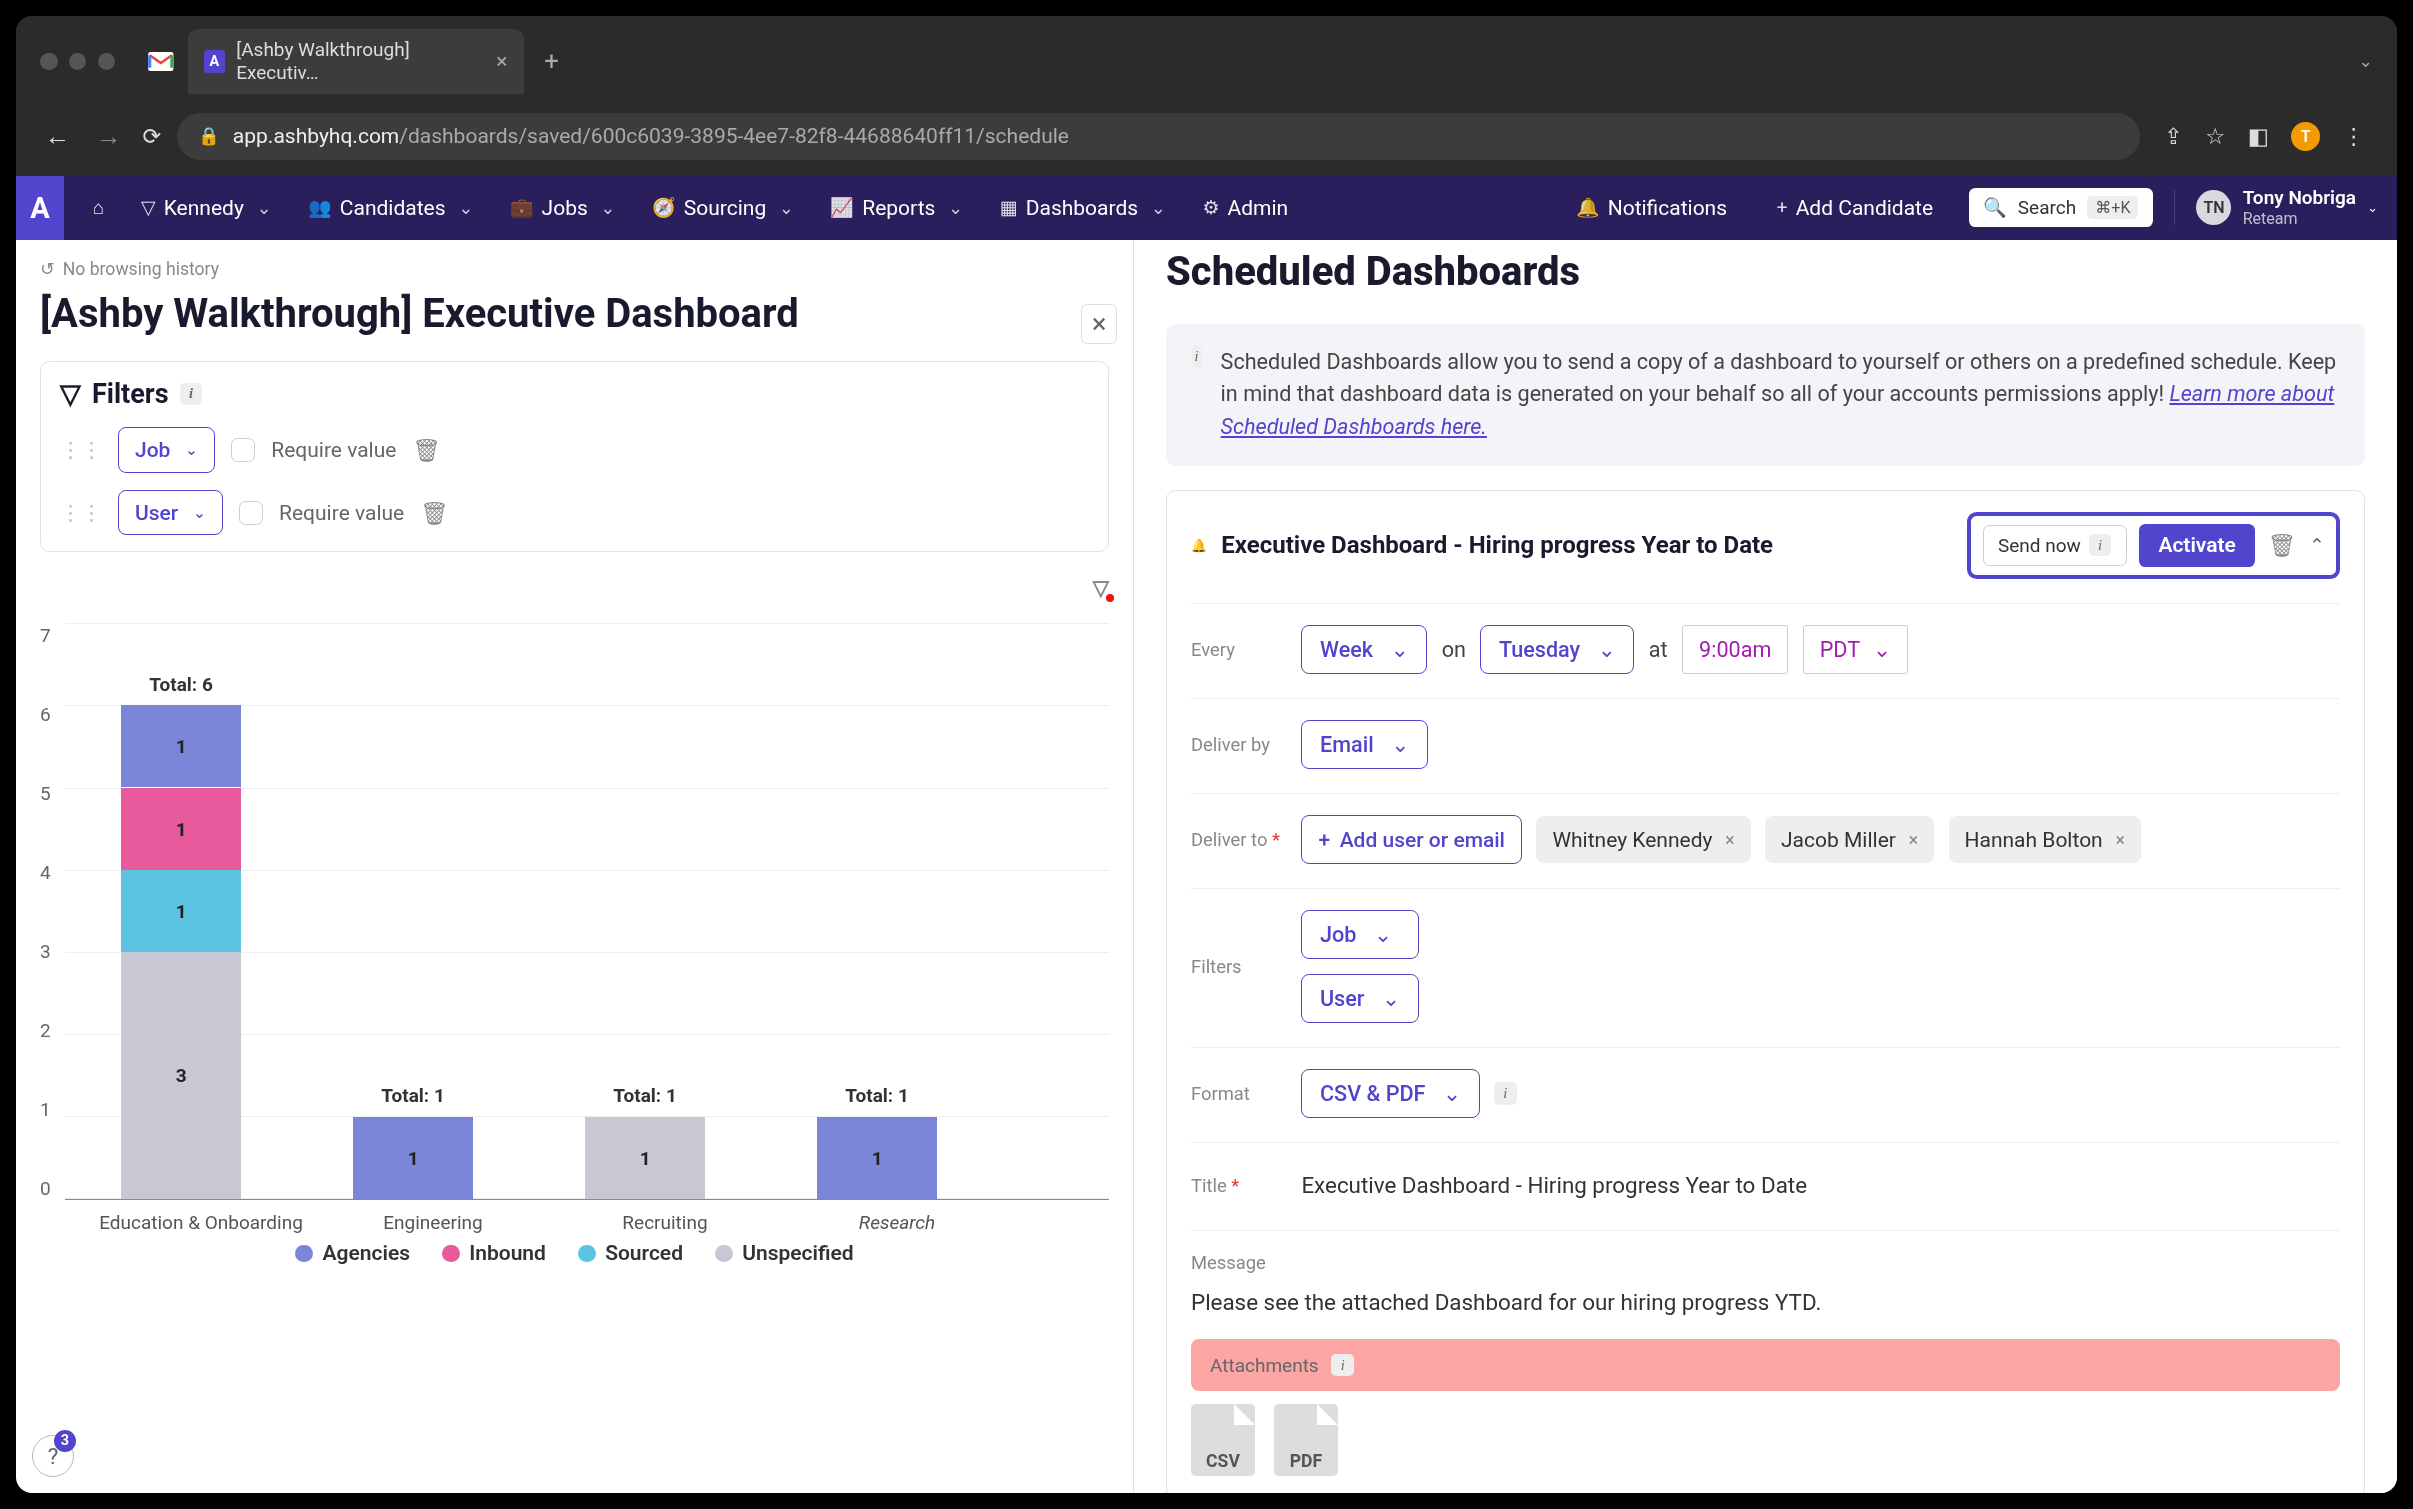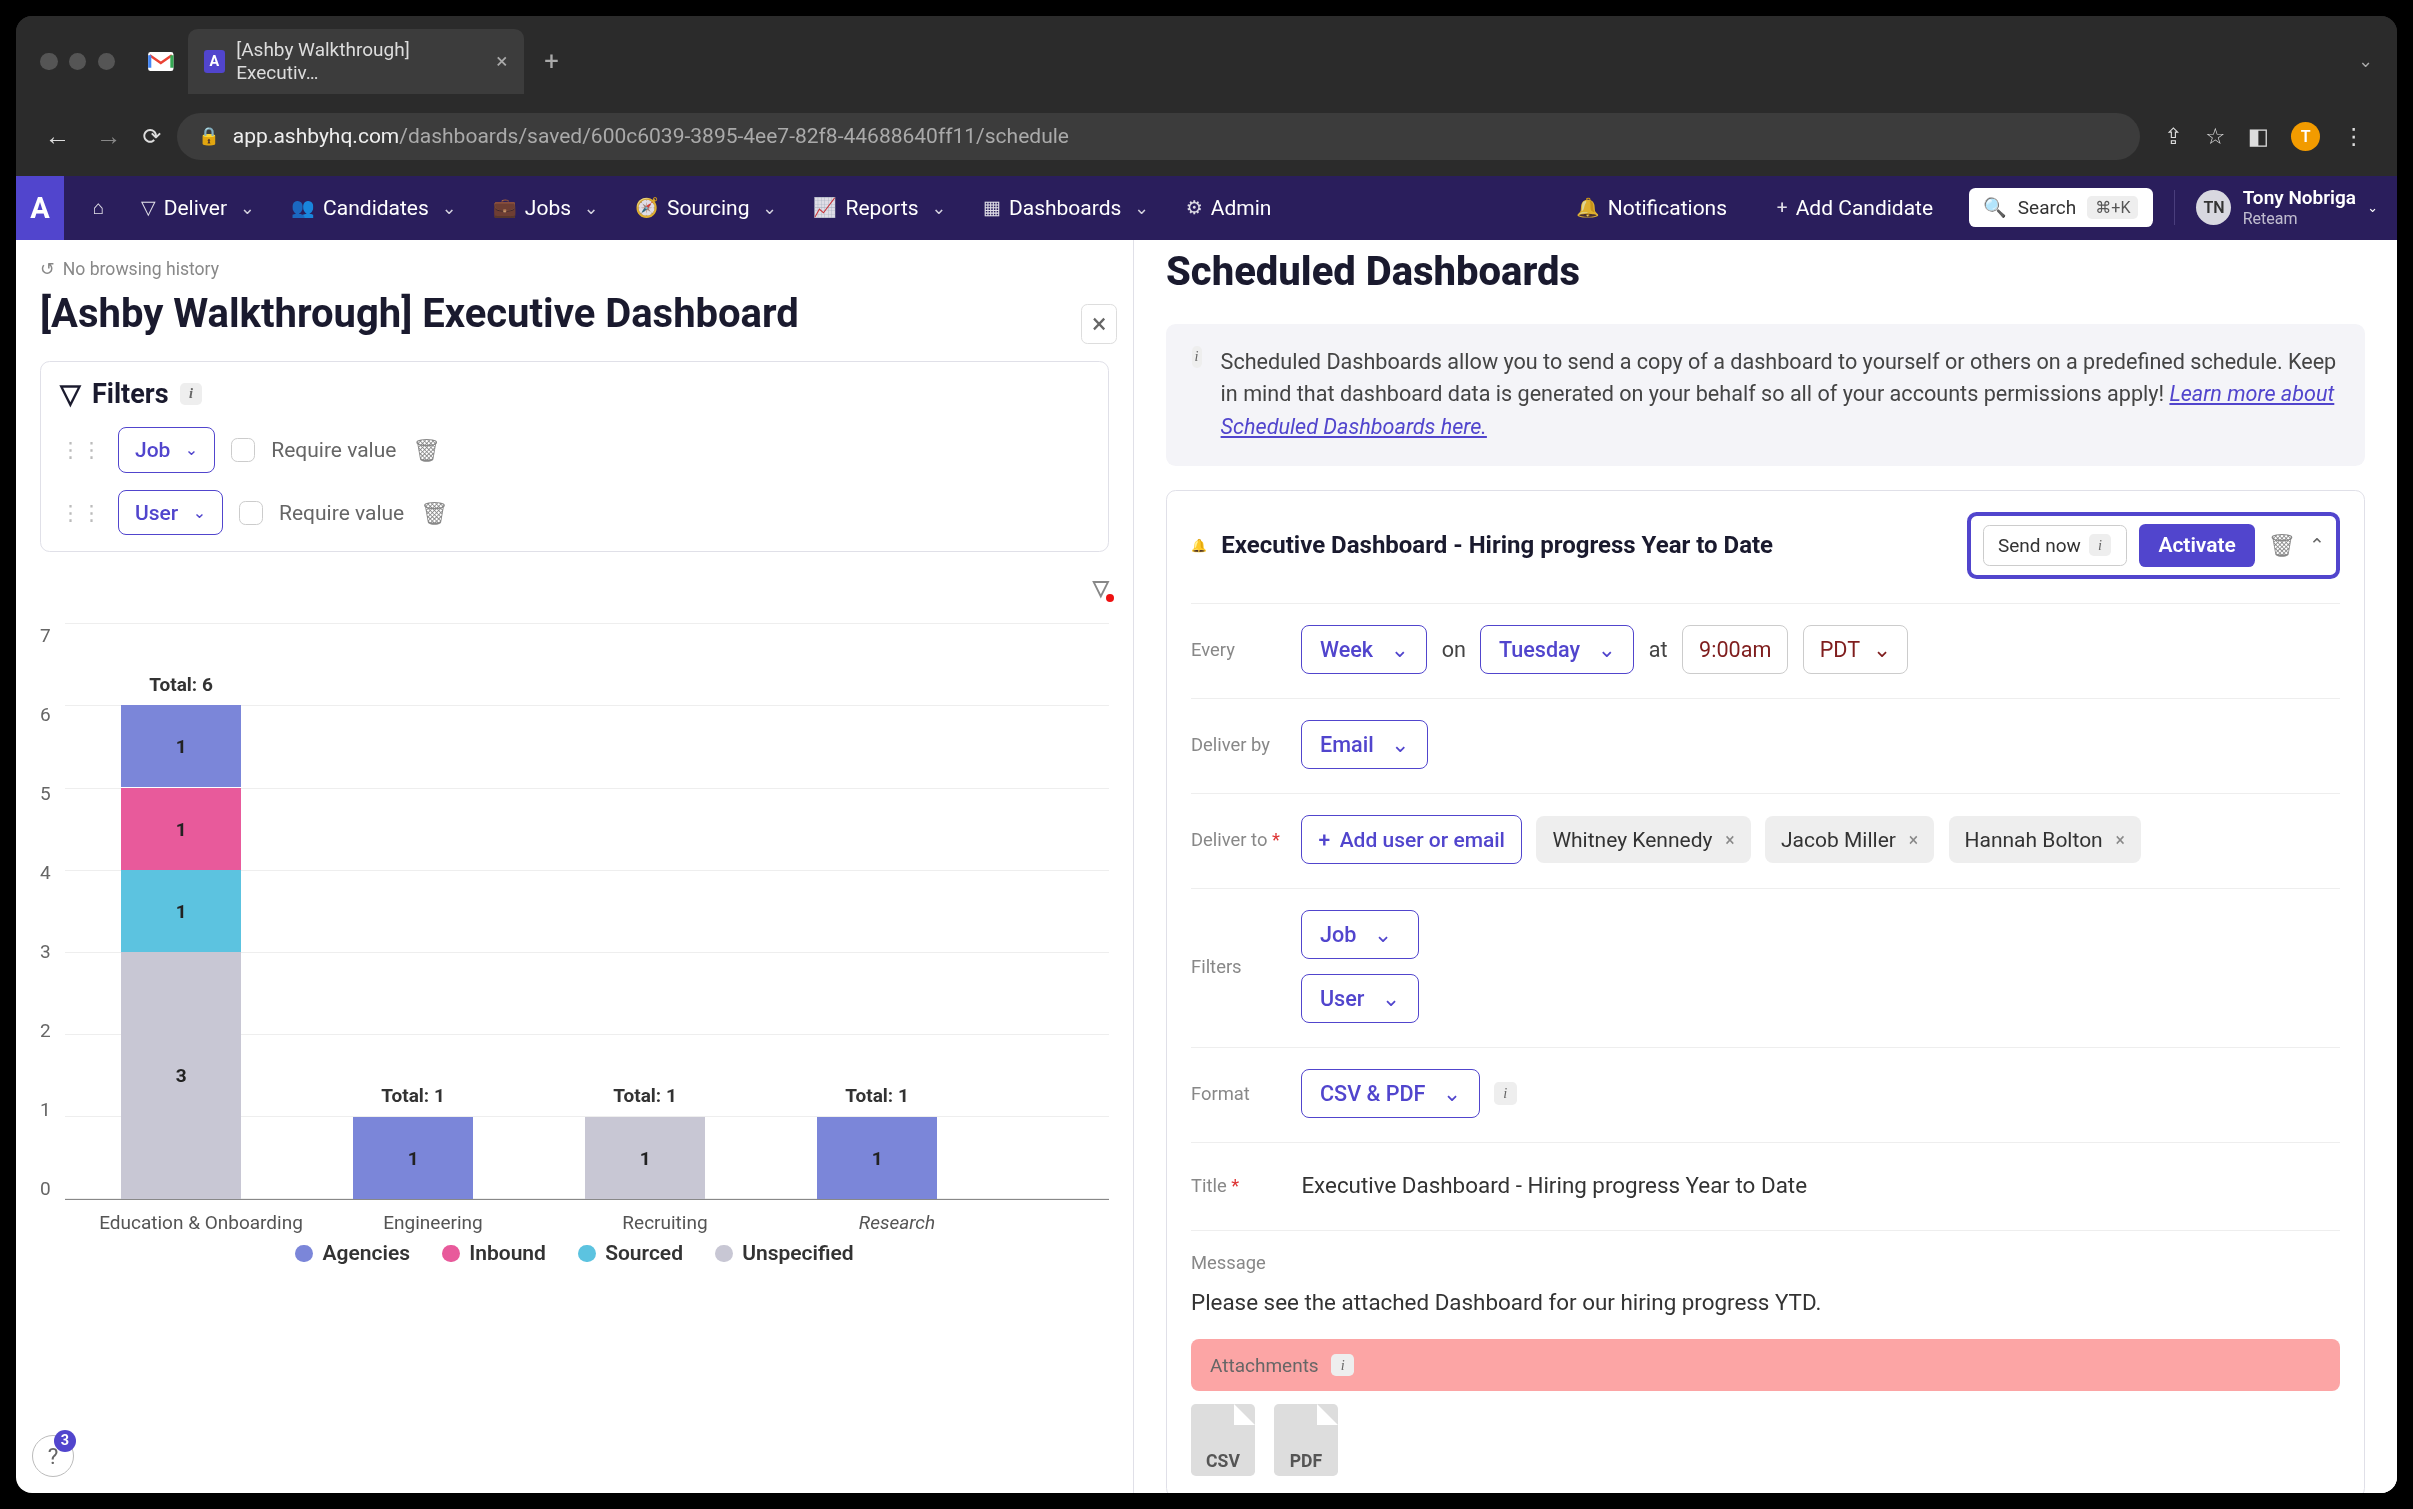--- a/index.html
+++ b/index.html
@@ -194,21 +194,21 @@
 
 .form-row { display: flex; align-items: center; gap: 14.4px; margin-top: 24px; padding-top: 21px; border-top: 0.8px solid #eee; }
 .form-label { width: 96px; font-size: 18.4px; color: #888; }
 .form-label .req { color: #d33; }
 .select-box {
   border: 1.6px solid #5145cd; color: #5145cd;
   border-radius: 8px; padding: 11.2px 17.6px;
   display: flex; align-items: center; gap: 17.6px;
   font-size: 21.6px; font-weight: 500;
 }
-.time-input { border: 0.8px solid #ccc; border-radius: 8px; padding: 11.2px 16px; font-size: 21.6px; color: #7f1d1d; }
+.time-input { border: 0.8px solid #ccc; border-radius: 3px; padding: 11.2px 16px; font-size: 21.6px; color: #a21caf; }
 .inline-text { font-size: 21.6px; color: #444; }
 .add-user-btn { border: 1.6px solid #5145cd; color: #5145cd; border-radius: 8px; padding: 11.2px 16px; font-size: 21px; font-weight: 500; display: flex; align-items: center; gap: 9.6px; cursor: pointer; }
 .chip { background: #eee; border-radius: 8px; padding: 11.2px 16px; font-size: 21px; color: #333; display: flex; align-items: center; gap: 12.8px; }
 .chip-x { color: #888; font-size: 17.6px; cursor: pointer; }
 .filters-stack { display: flex; flex-direction: column; gap: 14.4px; }
 .title-input { font-size: 22.4px; color: #333; padding: 8px 0; }
 .message-text { font-size: 22.4px; color: #333; margin-top: 16px; }
 .attach-row { margin-top: 24px; background: #fca5a5; border-radius: 8px; padding: 14.4px 19px; display: flex; align-items: center; gap: 12.8px; font-size: 19px; color: #666; }
 .attach-files { display: flex; gap: 19px; margin-top: 12.8px; align-items: flex-end; }
 .file-stub { width: 64px; height: 72px; background: #ddd; border-radius: 4.8px; display: flex; align-items: flex-end; justify-content: center; font-size: 17.6px; font-weight: 700; color: #555; padding-bottom: 4.8px; position: relative; }
@@ -268,21 +268,21 @@
   </div>
 
   <div class="app">
     <div class="app-header">
       <div class="app-logo">A</div>
       <div class="nav-item">
           <span class="nav-icon">⌂</span>
         </div>
       <div class="nav-item nav-dropdown">
           <span class="nav-icon">▽</span>
-          <span>Deliver</span>
+          <span>Kennedy</span>
         </div>
       <div class="nav-item nav-dropdown">
           <span class="nav-icon">👥</span>
           <span>Candidates</span>
         </div>
       <div class="nav-item nav-dropdown">
           <span class="nav-icon">💼</span>
           <span>Jobs</span>
         </div>
       <div class="nav-item nav-dropdown">

